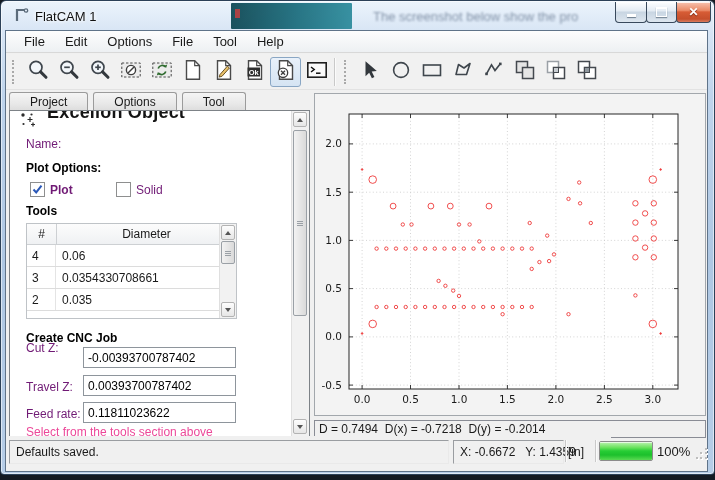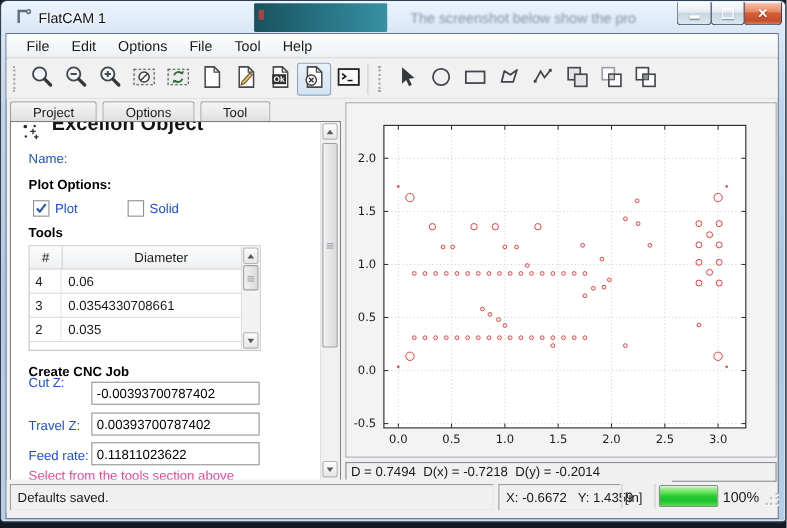--- a/index.html
+++ b/index.html
@@ -37,21 +37,21 @@
 
   
   .tabbar{position:absolute;left:8px;top:88px;height:22px;display:flex;align-items:flex-end;}
   .tab{height:18px;line-height:18px;padding:0 20px;margin-right:5px;background:linear-gradient(#f5f5f5,#e8e8e8 60%,#dcdcdc);border:1px solid #9b9b9b;border-bottom:none;border-radius:3px 3px 0 0;font-size:12px;}
   .tab.active{height:21px;line-height:21px;background:#fff;border-color:#8f8f8f;position:relative;z-index:3;}
 
   
   .panel{position:absolute;left:8px;top:109px;width:299px;height:326px;background:#fff;border:1px solid #7d8287;overflow:hidden;}
   .panel .abs{position:absolute;}
   .obj-title{font-size:18px;font-weight:bold;color:#141414;letter-spacing:.2px;}
-  .field-label{font-size:12px;color:#1d4ed8;}
+  .field-label{font-size:12px;color:#701a75;}
   .bold-label{font-size:12px;font-weight:bold;color:#000;}
   .tin{position:absolute;height:19px;border:1px solid #8e959c;background:#fff;font-family:"Liberation Sans",sans-serif;font-size:12px;padding:0 4px;color:#000;}
   .cb{width:13px;height:13px;background:#fff;border:1px solid #8e8f8f;display:flex;align-items:center;justify-content:center;}
   .hint{font-size:12px;color:#ec4899;}
 
   
   .ttable{position:absolute;left:16px;top:112px;width:211px;height:96px;border:1px solid #bfc3c7;background:#fff;box-sizing:border-box;}
   .thead{display:flex;height:20px;background:linear-gradient(#fcfcfc,#eff1f3);border-bottom:1px solid #cdd0d3;font-size:12px;}
   .th{display:flex;align-items:center;justify-content:center;}
   .th1{width:29px;border-right:1px solid #cdd0d3;}
@@ -269,21 +269,21 @@
 
     <span class="abs field-label" style="left:16px;top:26px;">Name:</span>
 
     <span class="abs bold-label" style="left:16px;top:50px;">Plot Options:</span>
 
     <span class="abs cb" style="left:20px;top:71px;" id="plot-cb">
         <svg width="11" height="11" viewBox="0 0 11 11">
           <path d="M1.5 5.5 L4.2 8.4 L9.5 1.6" fill="none" stroke="#2a58b8" stroke-width="2"></path>
         </svg>
       </span>
-    <span class="abs field-label" style="left:40px;top:72px;">Plot</span>
+    <span class="abs field-label" style="left:40px;top:72px;font-weight:bold;">Plot</span>
     <span class="abs cb" style="left:106px;top:71px;" id="solid-cb"></span>
     <span class="abs field-label" style="left:126px;top:72px;">Solid</span>
 
     <span class="abs bold-label" style="left:16px;top:93px;">Tools</span>
 
     <div class="ttable">
       <div class="thead">
         <div class="th th1">#</div>
         <div class="th th2">Diameter</div>
       </div>

